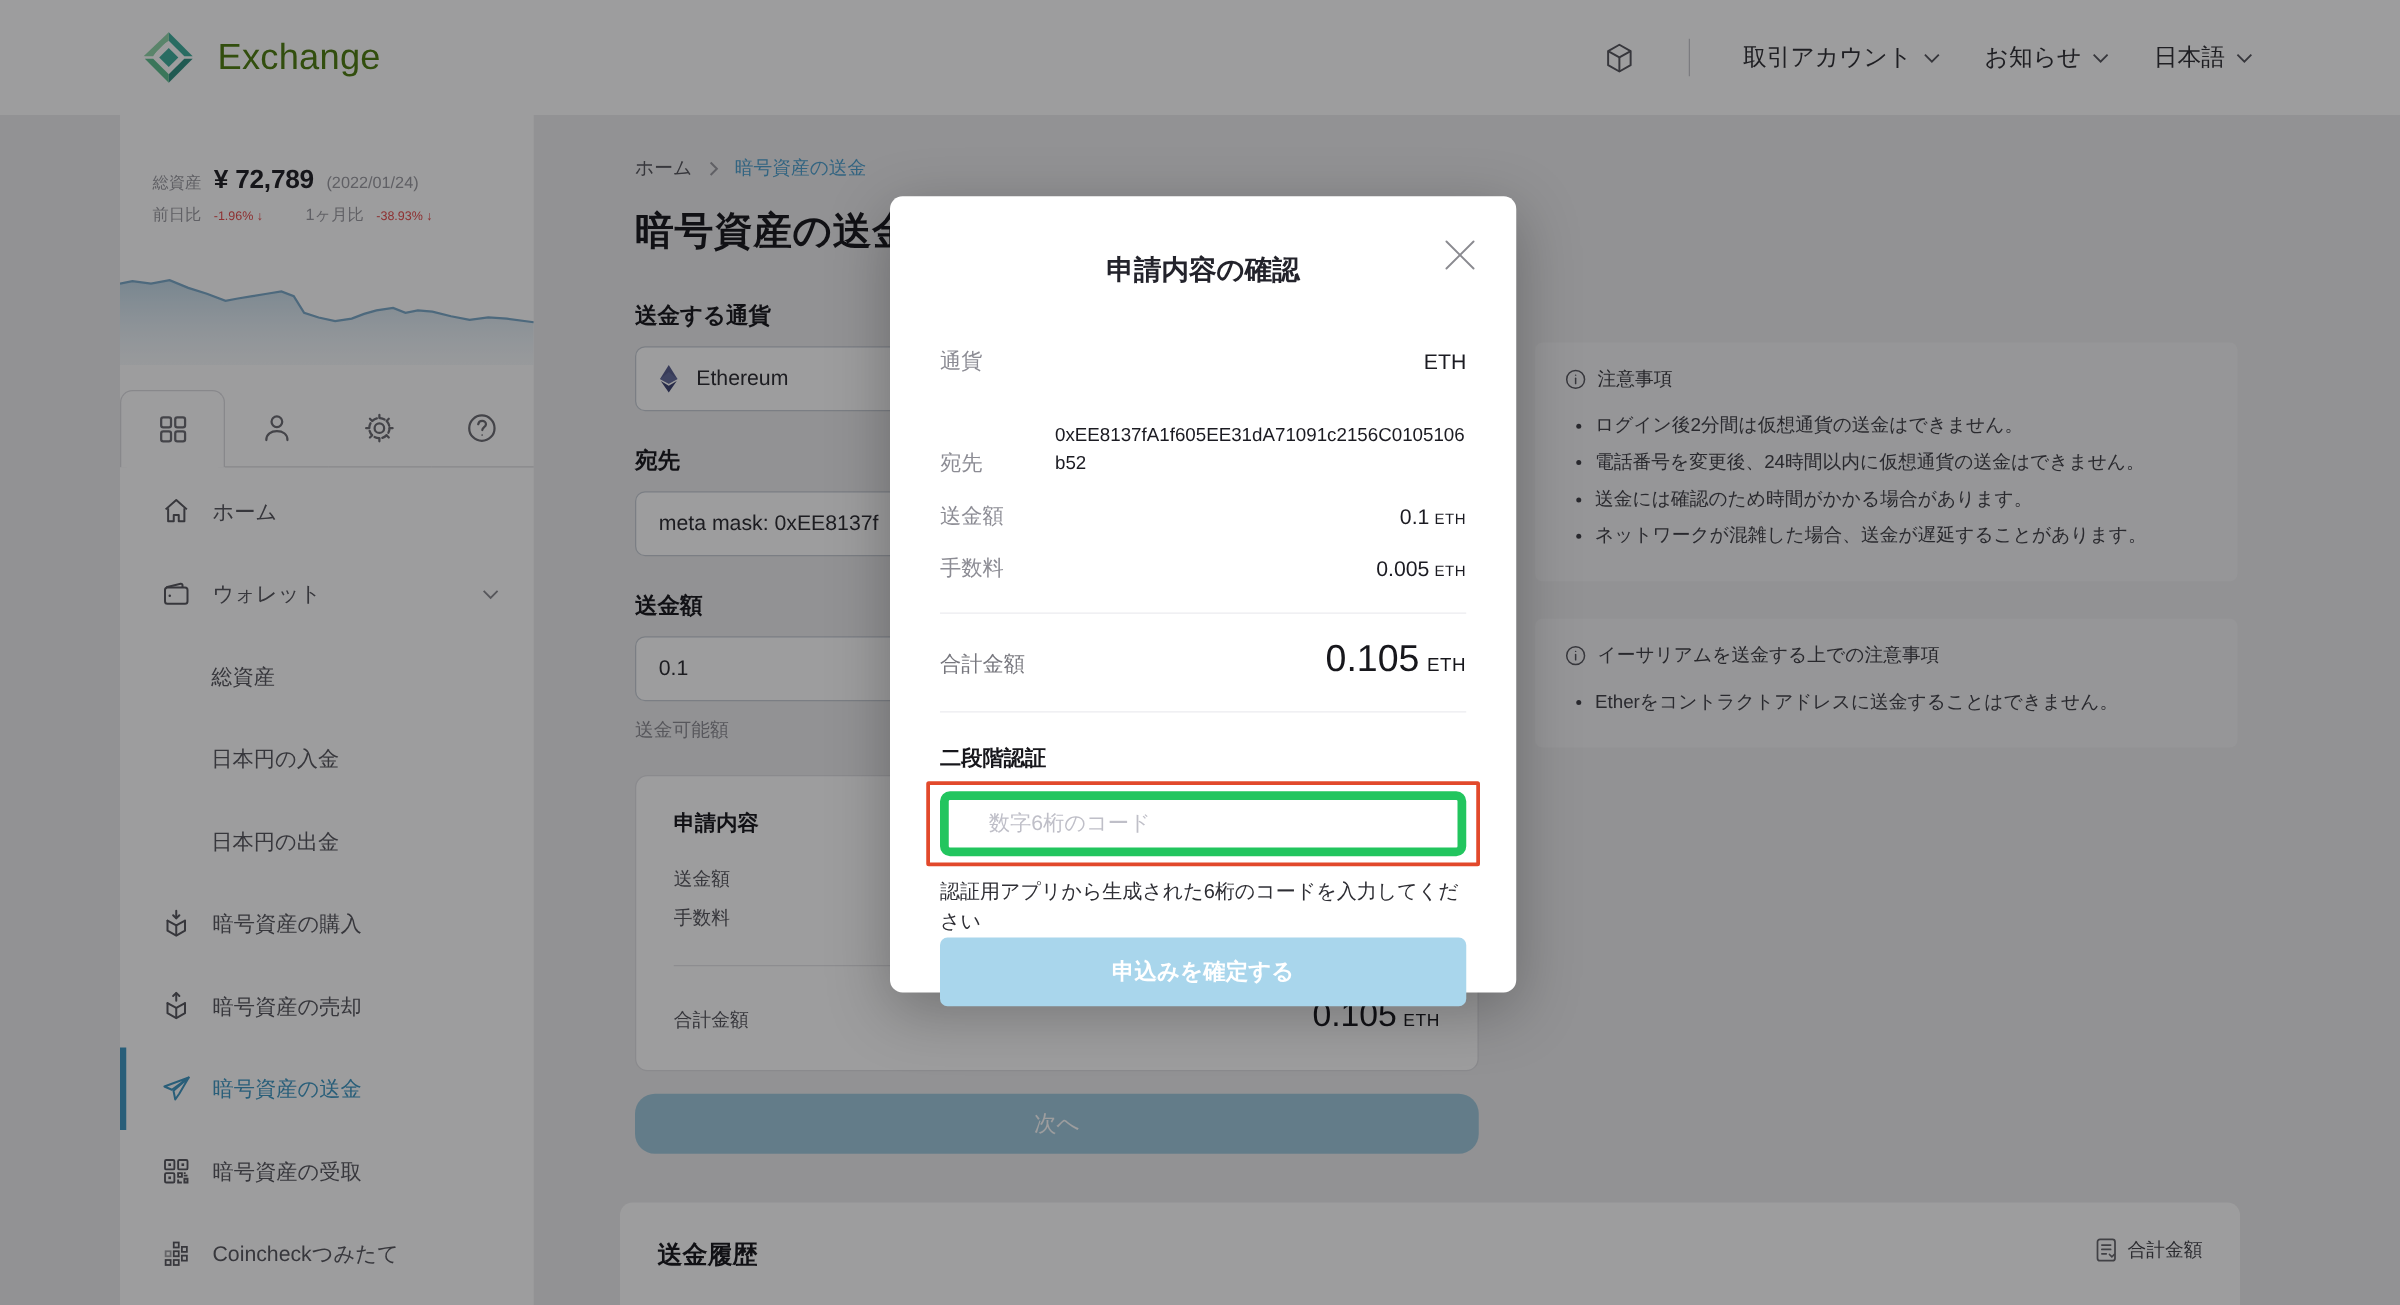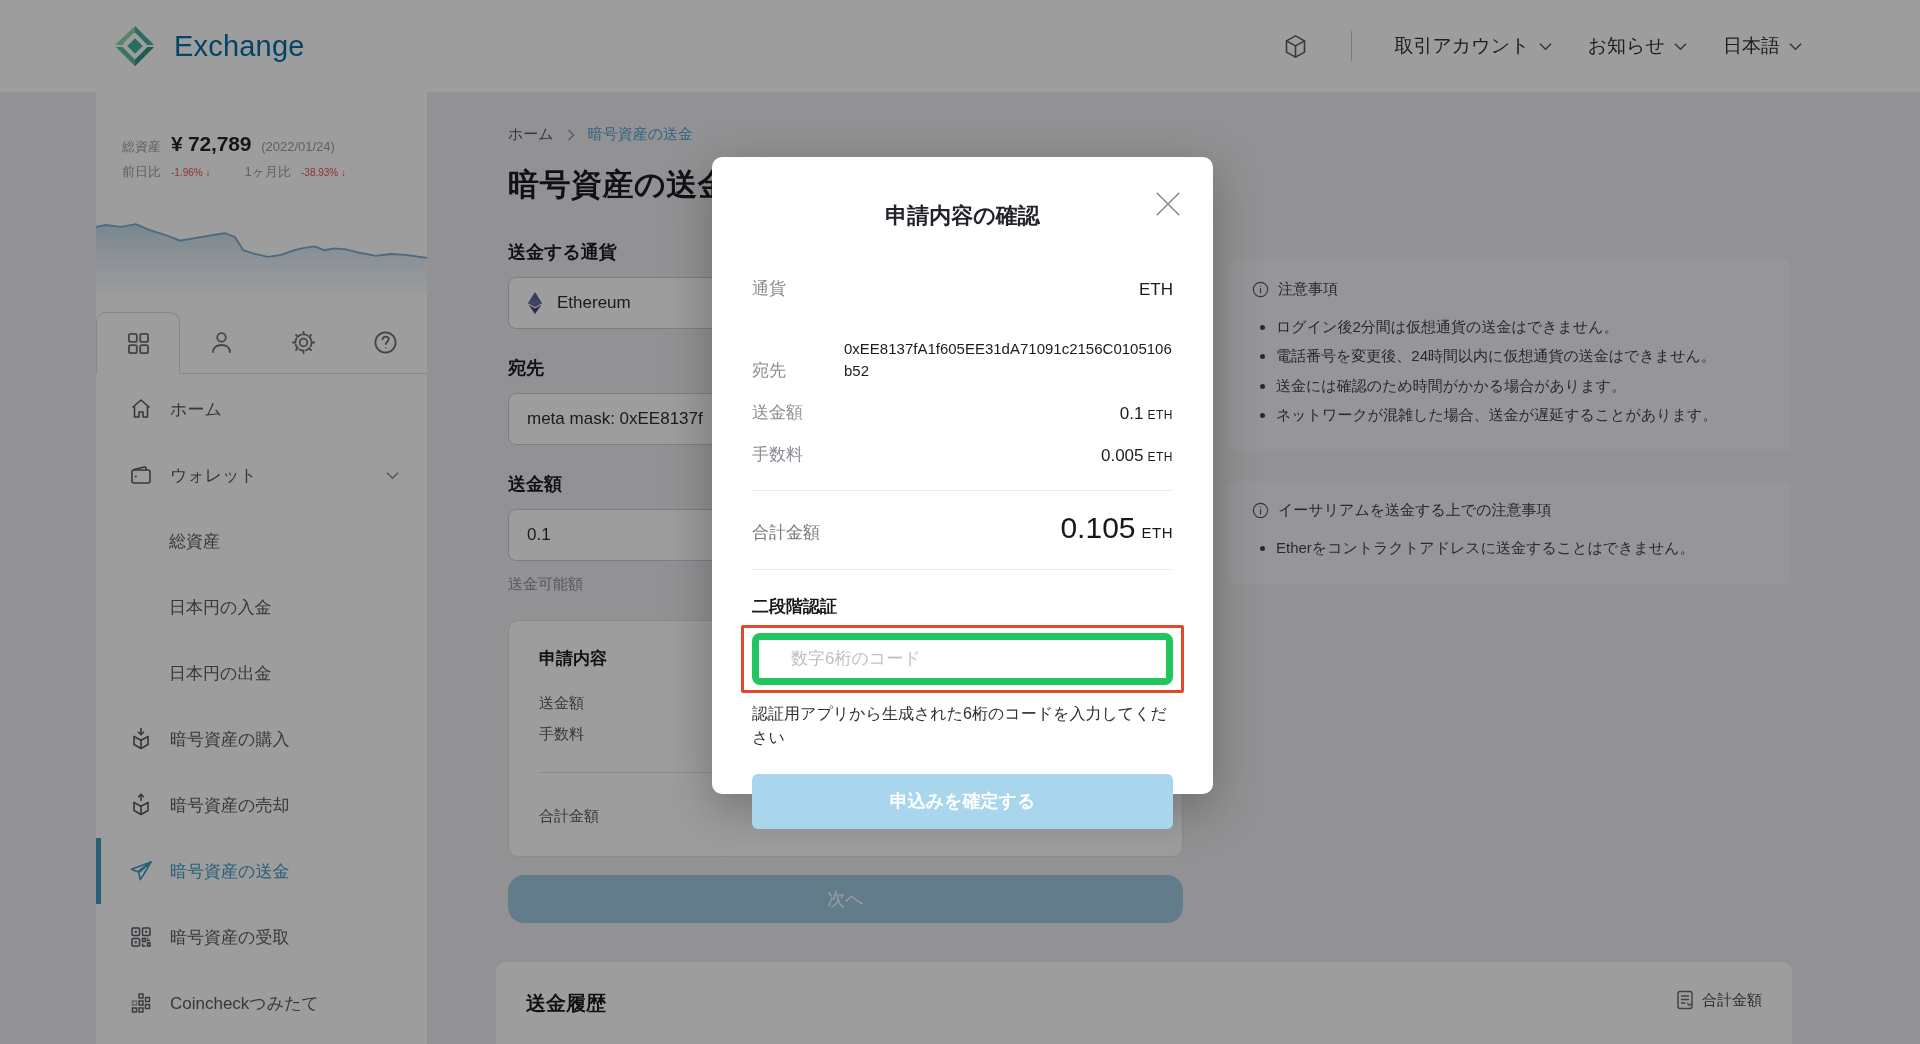--- a/index.html
+++ b/index.html
@@ -9,21 +9,21 @@
     background:#ededee; font-family:"Liberation Sans","DejaVu Sans",sans-serif; color:#222;
   }
   svg { display:block; }
 
   
   .header {
     position:absolute; left:0; top:0; width:1920px; height:92px; background:#fff;
     display:flex; align-items:center; padding:0 118px 0 112px;
   }
   .brand { display:flex; align-items:center; gap:16px; }
-  .brand-name { font-size:29px; font-weight:500; color:#0369a1; letter-spacing:.2px; }
+  .brand-name { font-size:29px; font-weight:500; color:#4d7c0f; letter-spacing:.2px; }
   .hnav { margin-left:auto; display:flex; align-items:center; gap:36px; font-size:19px; color:#2e2e33; }
   .hdivider { width:1px; height:30px; background:#c9c9cd; margin:0 6px; }
   .hmenu { display:flex; align-items:center; gap:9px; cursor:pointer; }
 
   
   .sidebar { position:absolute; left:96px; top:92px; width:331px; height:952px; background:#fff; padding-top:40px; }
   .summary { padding-left:26px; padding-right:16px; }
   .sumrow { display:flex; align-items:baseline; gap:10px; white-space:nowrap; }
   .sumrow + .sumrow { margin-top:7px; }
   .sum-label { font-size:13px; color:#9a9aa0; }
@@ -75,21 +75,21 @@
 
   
   .history {
     position:absolute; left:496px; top:962px; width:1296px; height:120px; background:#fff;
     border-radius:10px 10px 0 0; padding:28px 30px; display:flex; align-items:flex-start;
   }
   .history-title { font-size:20px; font-weight:bold; color:#17171c; }
   .history-link { margin-left:auto; display:flex; align-items:center; gap:8px; font-size:15px; color:#44444a; cursor:pointer; }
 
   
-  .notes { position:absolute; left:1228px; top:260px; width:562px; }
+  .notes { position:absolute; left:1228px; top:274px; width:562px; }
   .note { background:#f3f3f5; border-radius:6px; padding:20px 24px 22px; }
   .note + .note { margin-top:30px; }
   .note-title { display:flex; align-items:center; gap:9px; font-size:15px; color:#3c3c42; }
   .note ul { margin:13px 0 0; padding-left:24px; }
   .note li { font-size:15px; color:#3f3f45; line-height:1.95; }
 
   
   .overlay { position:absolute; inset:0; background:rgba(10,10,12,.40); z-index:50; }
   .modal {
     position:absolute; left:712px; top:157px; width:501px; height:637px; background:#fff;
@@ -114,21 +114,21 @@
     width:100%; height:52px; border:7px solid #22c55e; border-radius:8px; padding:0 32px;
     font-size:17px; color:#2a2a30; font-family:inherit; outline:none; background:#fff;
   }
   .tfa-input::placeholder { color:#bfbfc8; }
   .focus-rect {
     position:absolute; left:-11px; top:-8px; width:443px; height:68px;
     border:3px solid #e2492b; border-radius:2px; pointer-events:none; z-index:5;
   }
   .tfa-help { margin-top:17px; font-size:16px; color:#2e2e34; line-height:1.5; }
   .submit-btn {
-    margin-top:24px; width:100%; height:55px; border:none; border-radius:6px;
+    width:100%; height:55px; border:none; border-radius:6px;
     background:#a9d6ec; color:#fff; font-size:18px; font-weight:bold; font-family:inherit; cursor:pointer;
   }
 </style>
 </head>
 <body>
 
 <div id="canvas">
 
   <div class="header">
     <div class="brand">

